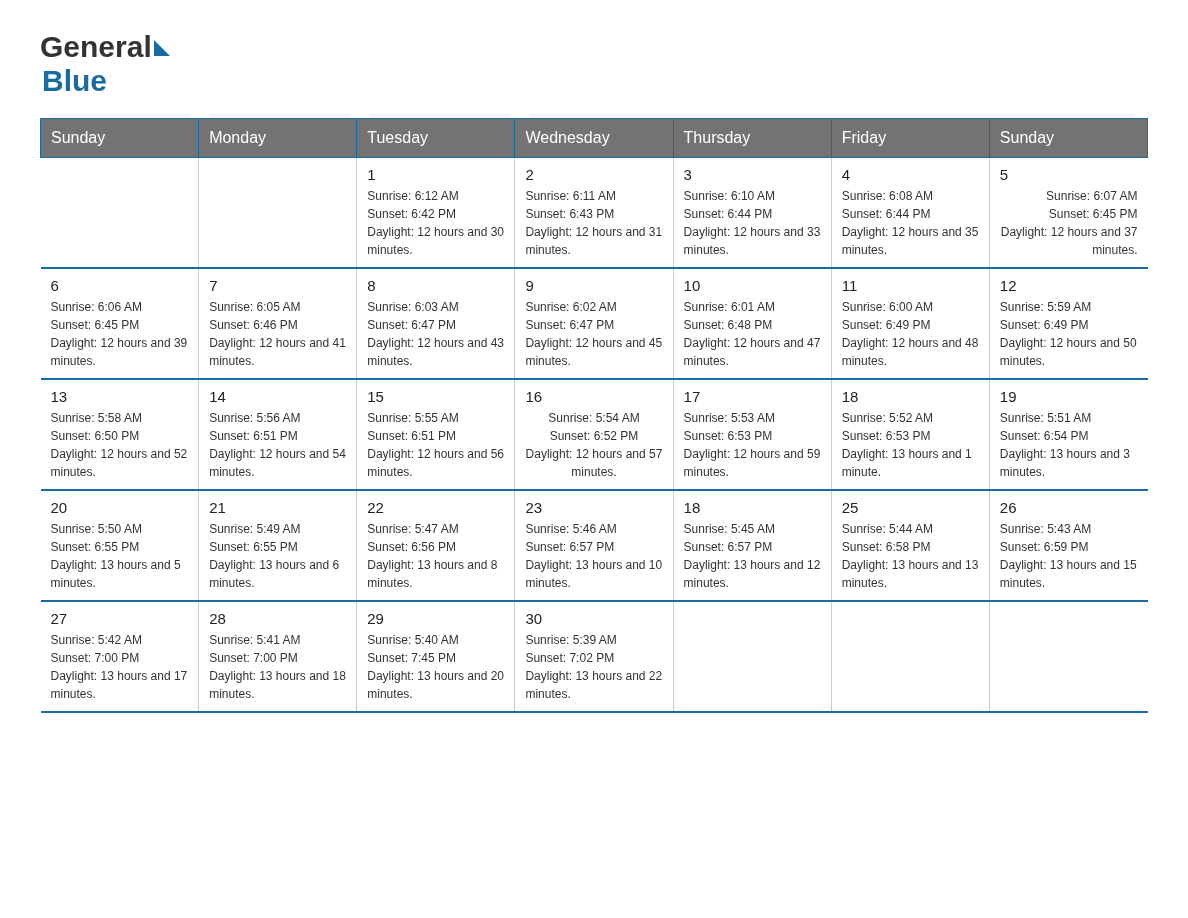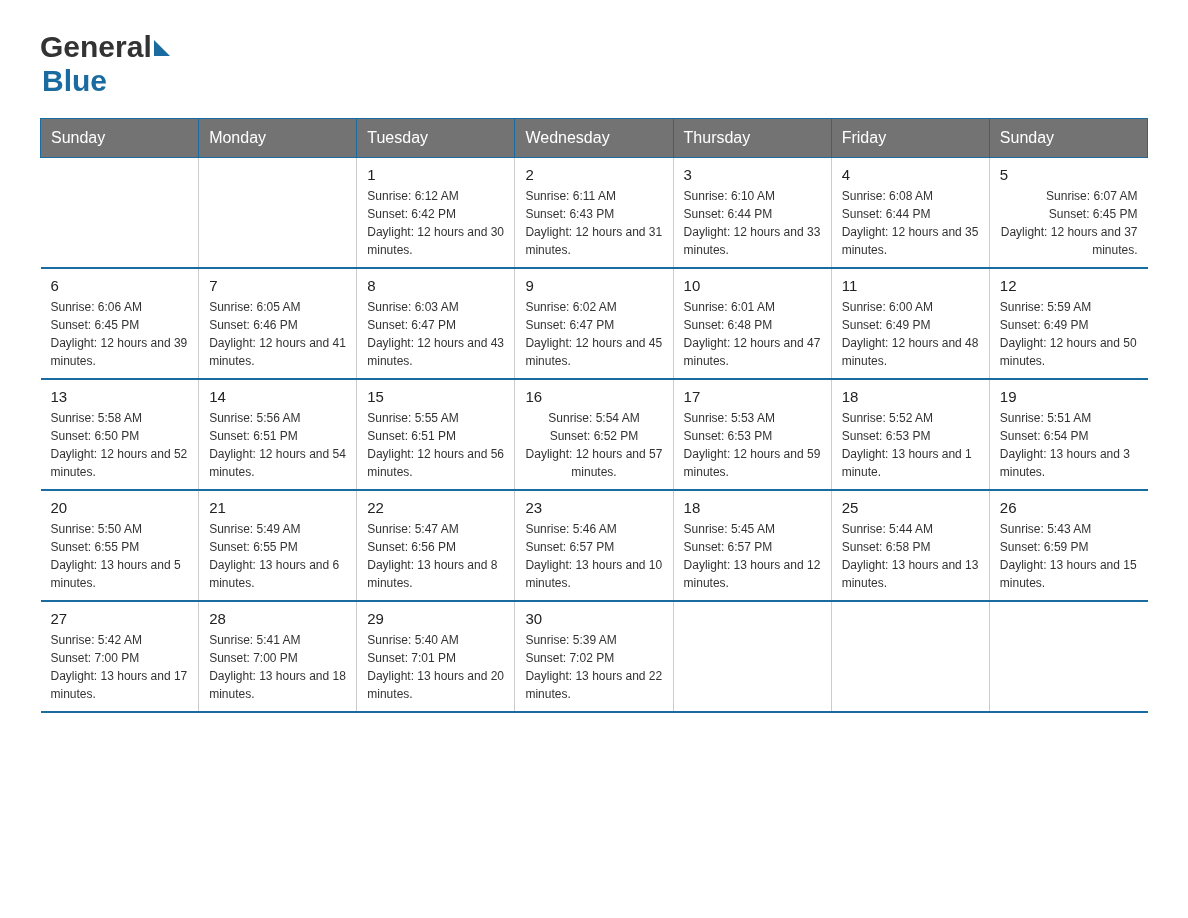--- a/index.html
+++ b/index.html
@@ -308,21 +308,21 @@
         </td>
         <td>
           <div class="day-number">28</div>
           <div class="day-info" style="white-space: pre-line;">Sunrise: 5:41 AM
 Sunset: 7:00 PM
 Daylight: 13 hours and 18 minutes.</div>
         </td>
         <td>
           <div class="day-number">29</div>
           <div class="day-info" style="white-space: pre-line;">Sunrise: 5:40 AM
-Sunset: 7:01 PM
+Sunset: 7:45 PM
 Daylight: 13 hours and 20 minutes.</div>
         </td>
         <td>
           <div class="day-number">30</div>
           <div class="day-info" style="white-space: pre-line;">Sunrise: 5:39 AM
 Sunset: 7:02 PM
 Daylight: 13 hours and 22 minutes.</div>
         </td>
         <td></td>
         <td></td>

